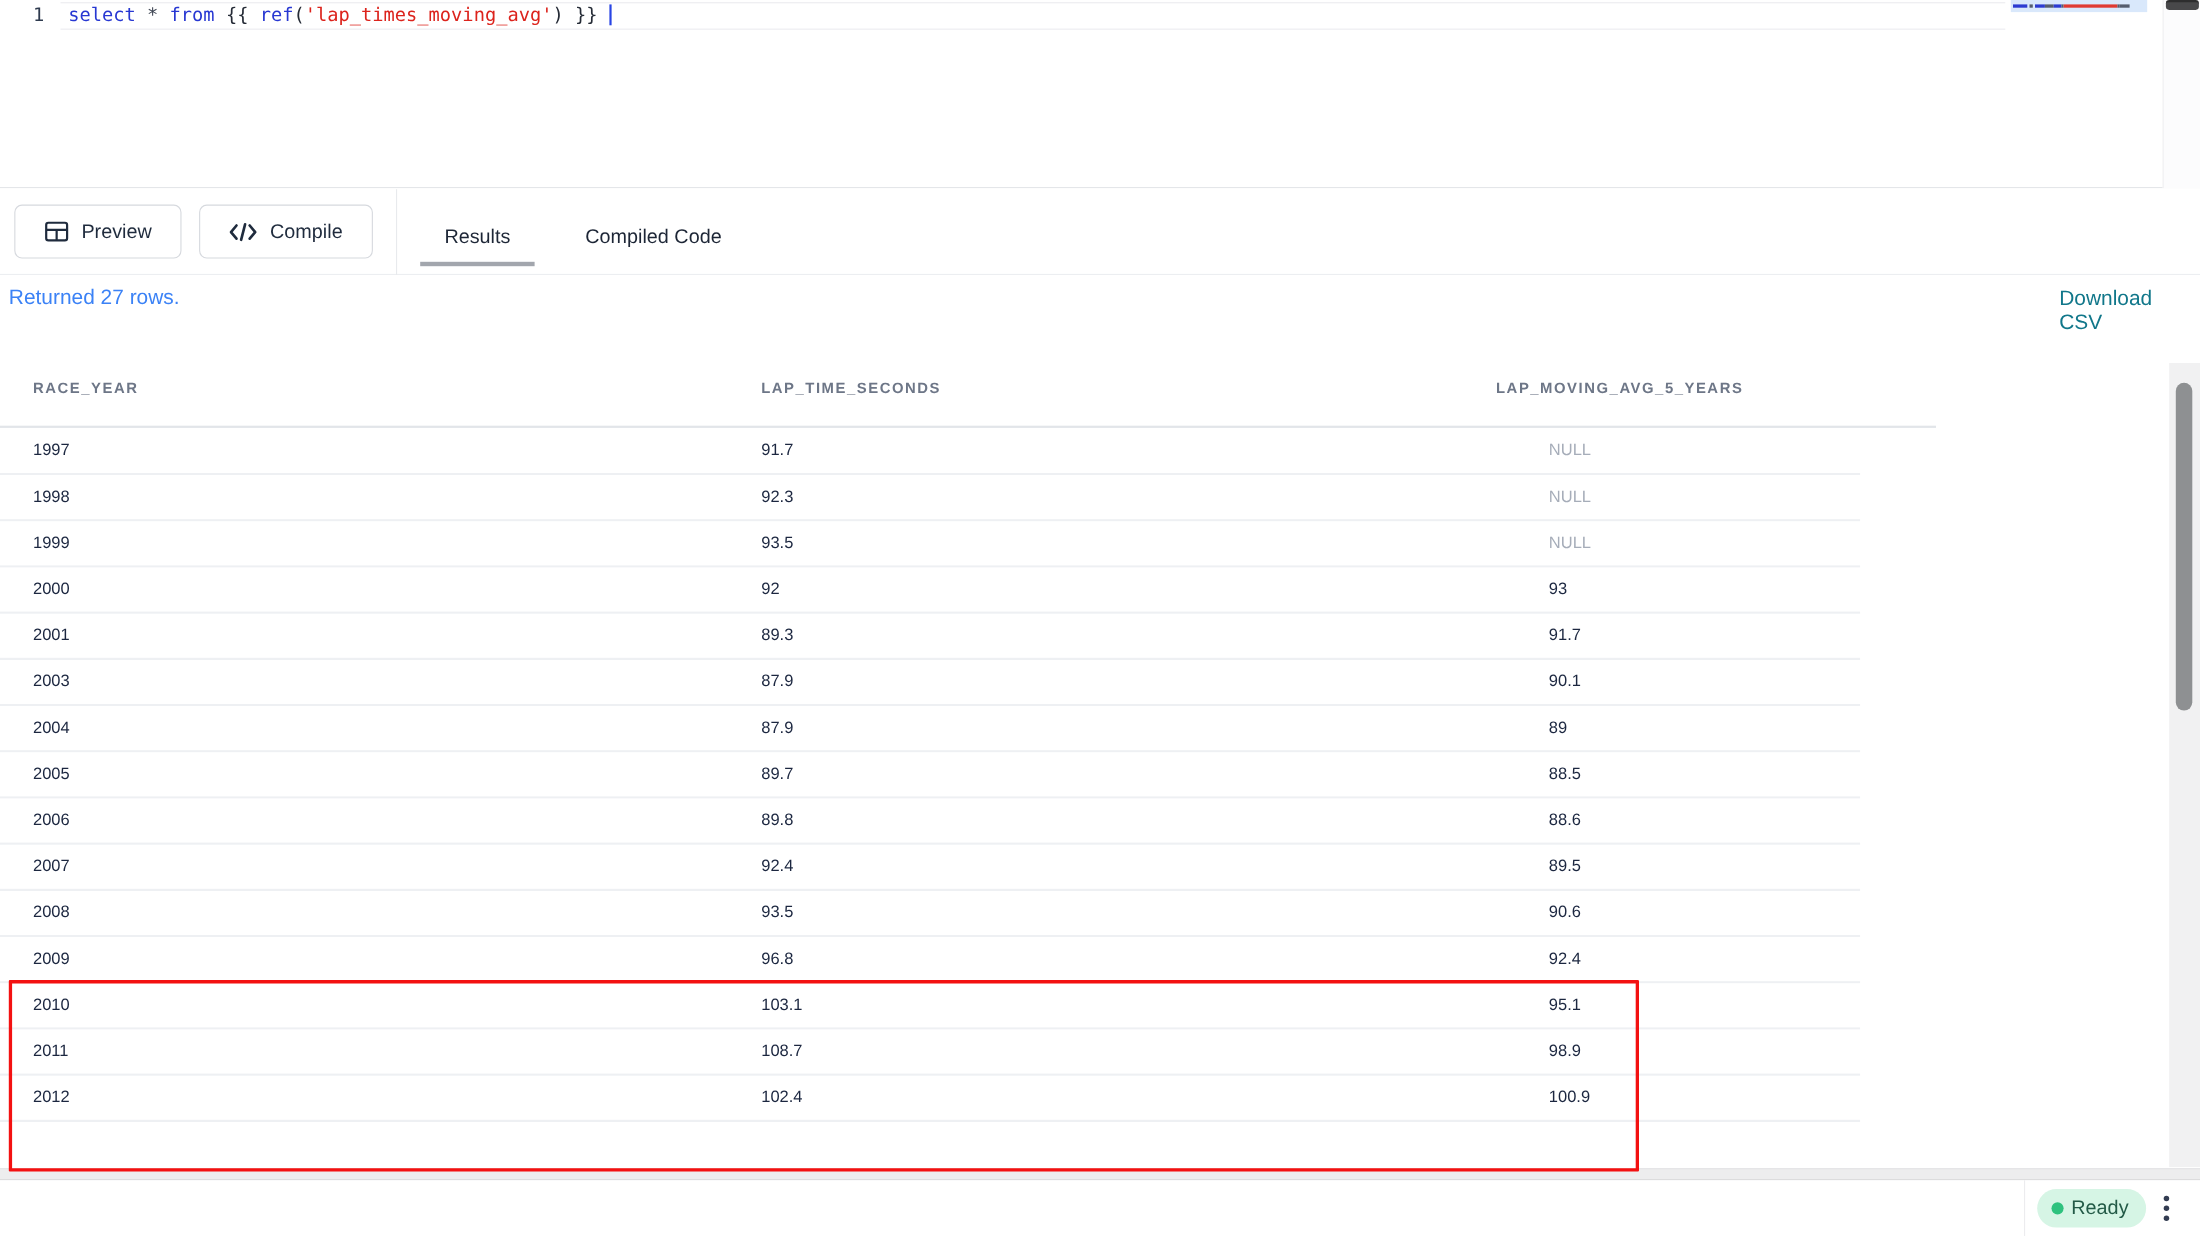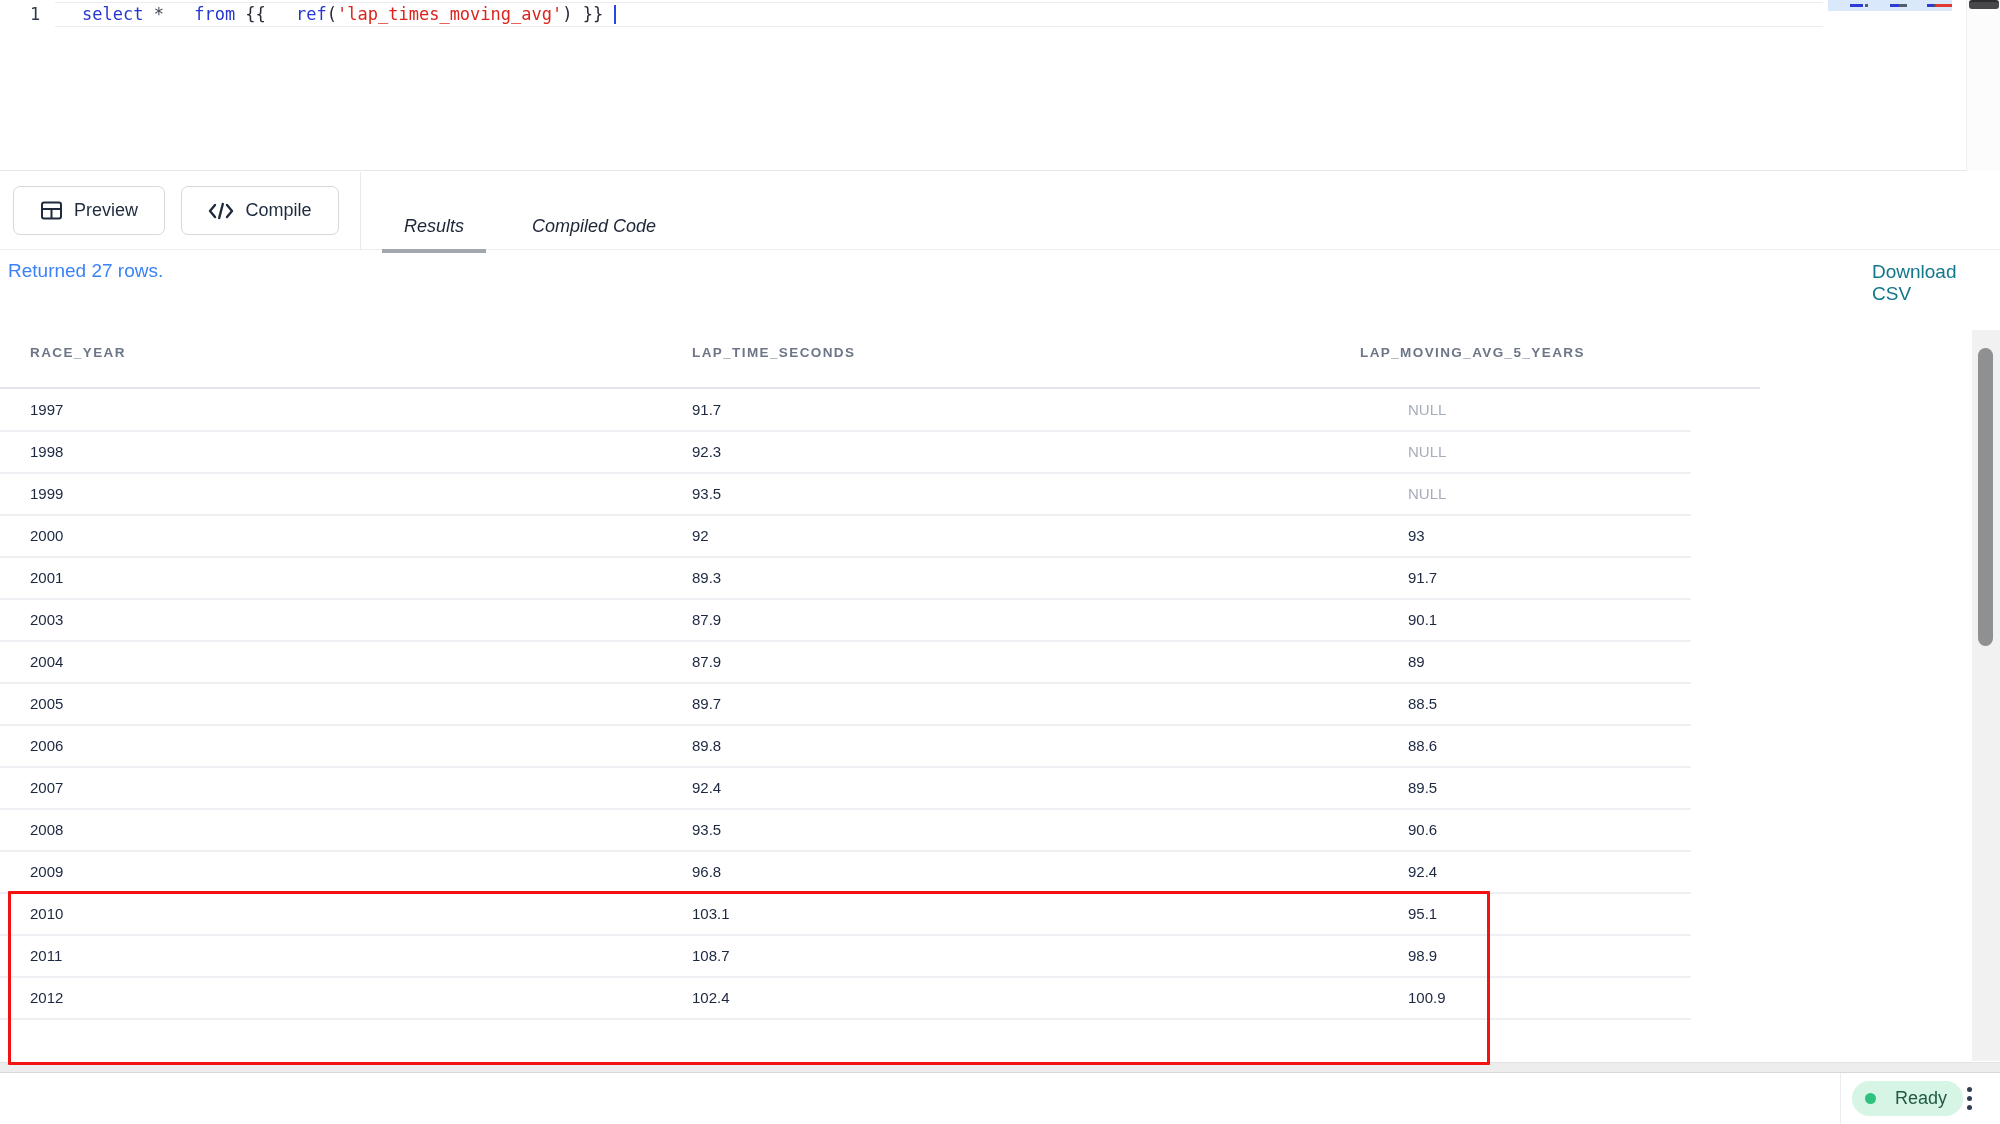--- a/index.html
+++ b/index.html
@@ -8,21 +8,21 @@
   .screen { position:relative; width:2000px; height:1124px; background:#fff; overflow:hidden; }
 
   
   .editor { position:absolute; left:0; top:0; width:2000px; height:171px; background:#fff; border-bottom:1px solid #e4e6e9; }
   .gutter { position:absolute; left:30px; top:2px; height:25px; line-height:25px;
             font-family:"DejaVu Sans Mono", monospace; font-size:17px; color:#2e3a4e; }
   .current-line { position:absolute; left:55px; top:2px; width:1768px; height:25px;
                   border-top:1px solid #ececef; border-bottom:1px solid #ececef; }
   .code-text { position:absolute; left:7px; top:0; height:23px; line-height:23px; white-space:pre;
                font-family:"DejaVu Sans Mono", monospace; font-size:17px; }
-  .tk-keyword { color:#2737d2;margin-left:20px; }
+  .tk-keyword { color:#2737d2; }
   .tk-string  { color:#dc231c; }
   .tk-operator{ color:#3f4654; }
   .tk-plain   { color:#252b36; }
   .cursor { display:inline-block; width:2px; height:19px; background:#2945e4; vertical-align:-4px; margin-left:1px; }
 
   .minimap { position:absolute; left:1828px; top:0; width:124px; height:11px; background:#d9e8fb;
              display:flex; align-items:center; padding:0 2px; overflow:hidden; }
   .mini-seg { display:inline-block; height:3px; }
   .mini-seg.tk-keyword { background:#2c3bd1; }
   .mini-seg.tk-string  { background:#e03a32; }
@@ -36,21 +36,21 @@
   
   .toolbar { position:absolute; left:0; top:172px; width:2000px; height:78px; background:#fff; border-bottom:1px solid #eceef1; }
   .btn { position:absolute; top:14px; height:49px; display:flex; align-items:center; gap:11px; justify-content:center;
          background:#fff; border:1px solid #d6d9de; border-radius:7px; font-size:18px; color:#1f2b3d; cursor:pointer;
          font-family:"Liberation Sans", sans-serif; }
   .btn svg { display:block; }
   .btn-preview { left:13px; width:152px; }
   .btn-compile { left:181px; width:158px; }
   .toolbar-vdivider { position:absolute; left:360px; top:0; width:1px; height:78px; background:#e8eaed; }
   .tabs { position:absolute; left:382px; top:0; height:78px; display:flex; gap:24px; }
-  .tab { position:relative; height:81px; line-height:78px; padding:15px 22px; font-size:18px; color:#1d2636; cursor:pointer;font-style:italic; }
+  .tab { position:relative; height:70px; line-height:78px; padding:4px 22px; font-size:18px; color:#1d2636; cursor:pointer; }
   .tab.active::after { content:""; position:absolute; left:0; right:0; bottom:0; height:4px; background:#a2a6ad; }
 
   
   .meta-returned { position:absolute; left:8px; top:260px; font-size:19px; color:#3b82f6; }
   .meta-download { position:absolute; left:1872px; top:261px; font-size:19px; color:#11778a; cursor:pointer; text-decoration:none; }
 
   
   .thead { position:absolute; left:0; top:318px; width:1760px; height:71px; border-bottom:2px solid #e2e5e9; }
   .th { position:absolute; top:0; height:69px; line-height:69px; font-size:13.5px; font-weight:bold;
         letter-spacing:1.4px; color:#6d7687; }
@@ -66,21 +66,21 @@
 
   .results-rail { position:absolute; left:1972px; top:330px; width:28px; height:731px; background:#f1f1f2; }
   .results-thumb { position:absolute; left:6px; top:18px; width:15px; height:298px; background:#8e9092; border-radius:8px; }
 
   
   .hbar { position:absolute; left:0; top:1062px; width:2000px; height:11px; background:#ededee;
           border-top:1px solid #e3e3e4; border-bottom:1px solid #d7d7d9; }
   .statusbar { position:absolute; left:0; top:1073px; width:2000px; height:51px; background:#fff; }
   .status-vdivider { position:absolute; left:1840px; top:0; width:1px; height:51px; background:#ececee; }
   .ready-pill { position:absolute; left:1852px; top:8px; height:35px; padding:0 16px 0 13px; border-radius:18px;
-                background:#d6f5e5; display:flex; align-items:center; gap:19px; }
+                background:#d6f5e5; display:flex; align-items:center; gap:7px; }
   .ready-dot { width:11px; height:11px; border-radius:50%; background:#2ec27e; }
   .ready-label { font-size:18px; color:#235a47; }
   .kebab { position:absolute; left:1958px; top:7px; width:22px; height:37px; display:flex; flex-direction:column;
            align-items:center; justify-content:center; gap:4px; cursor:pointer; }
   .kebab i { width:5px; height:5px; border-radius:50%; background:#333d52; }
 </style>
 </head>
 <body>
 
 <div class="screen">

